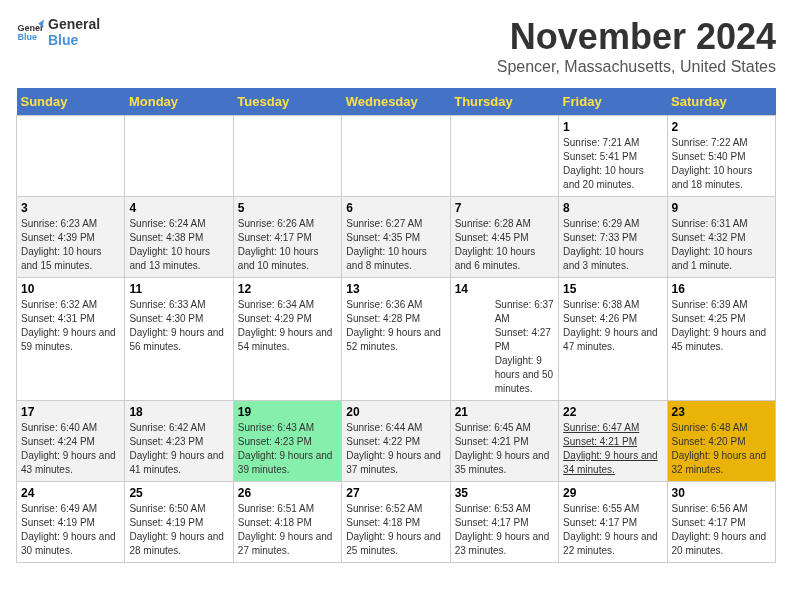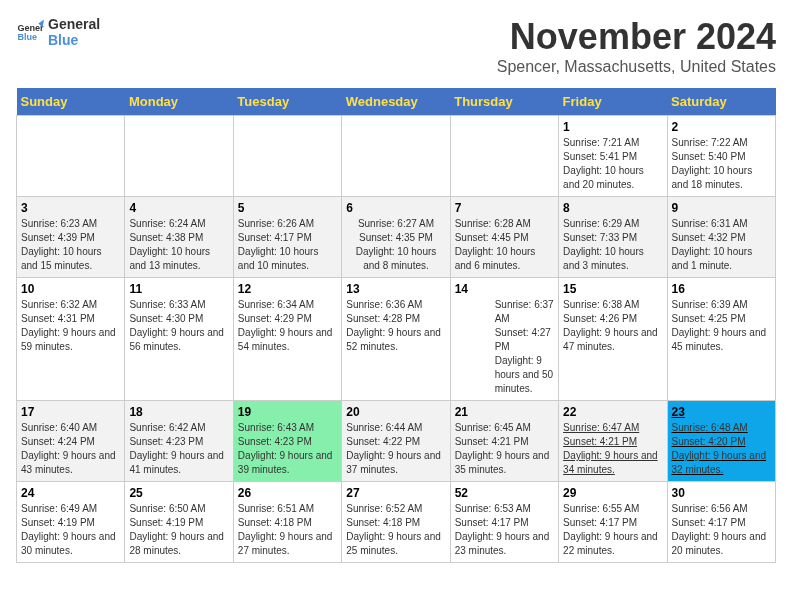--- a/index.html
+++ b/index.html
@@ -145,21 +145,21 @@
 Daylight: 10 hours and 13 minutes.</div>
         </td>
         <td style="background-color: rgb(242, 242, 242);">
           <div class="day-number">5</div>
           <div class="day-info" style="white-space: pre-line;">Sunrise: 6:26 AM
 Sunset: 4:17 PM
 Daylight: 10 hours and 10 minutes.</div>
         </td>
         <td style="background-color: rgb(242, 242, 242);">
           <div class="day-number">6</div>
-          <div class="day-info" style="white-space: pre-line; text-align: center;">Sunrise: 6:27 AM
+          <div class="day-info" style="white-space: pre-line;">Sunrise: 6:27 AM
 Sunset: 4:35 PM
 Daylight: 10 hours and 8 minutes.</div>
         </td>
         <td style="background-color: rgb(242, 242, 242);">
           <div class="day-number">7</div>
           <div class="day-info" style="white-space: pre-line;">Sunrise: 6:28 AM
 Sunset: 4:45 PM
 Daylight: 10 hours and 6 minutes.</div>
         </td>
         <td style="background-color: rgb(242, 242, 242);">
@@ -249,21 +249,21 @@
           <div class="day-info" style="white-space: pre-line;">Sunrise: 6:45 AM
 Sunset: 4:21 PM
 Daylight: 9 hours and 35 minutes.</div>
         </td>
         <td style="background-color: rgb(242, 242, 242);">
           <div class="day-number">22</div>
           <div class="day-info" style="white-space: pre-line; text-decoration: underline;">Sunrise: 6:47 AM
 Sunset: 4:21 PM
 Daylight: 9 hours and 34 minutes.</div>
         </td>
-        <td style="background-color: #0ea5e9; text-decoration: underline;">
+        <td style="background-color: #eab308;">
           <div class="day-number">23</div>
           <div class="day-info" style="white-space: pre-line;">Sunrise: 6:48 AM
 Sunset: 4:20 PM
 Daylight: 9 hours and 32 minutes.</div>
         </td>
       </tr>
       <tr>
         <td style="background-color: rgb(255, 255, 255);">
           <div class="day-number">24</div>
           <div class="day-info" style="white-space: pre-line;">Sunrise: 6:49 AM
@@ -282,21 +282,21 @@
 Sunset: 4:18 PM
 Daylight: 9 hours and 27 minutes.</div>
         </td>
         <td style="background-color: rgb(255, 255, 255);">
           <div class="day-number">27</div>
           <div class="day-info" style="white-space: pre-line;">Sunrise: 6:52 AM
 Sunset: 4:18 PM
 Daylight: 9 hours and 25 minutes.</div>
         </td>
         <td style="background-color: rgb(255, 255, 255);">
-          <div class="day-number">52</div>
+          <div class="day-number">35</div>
           <div class="day-info" style="white-space: pre-line;">Sunrise: 6:53 AM
 Sunset: 4:17 PM
 Daylight: 9 hours and 23 minutes.</div>
         </td>
         <td style="background-color: rgb(255, 255, 255);">
           <div class="day-number">29</div>
           <div class="day-info" style="white-space: pre-line;">Sunrise: 6:55 AM
 Sunset: 4:17 PM
 Daylight: 9 hours and 22 minutes.</div>
         </td>

